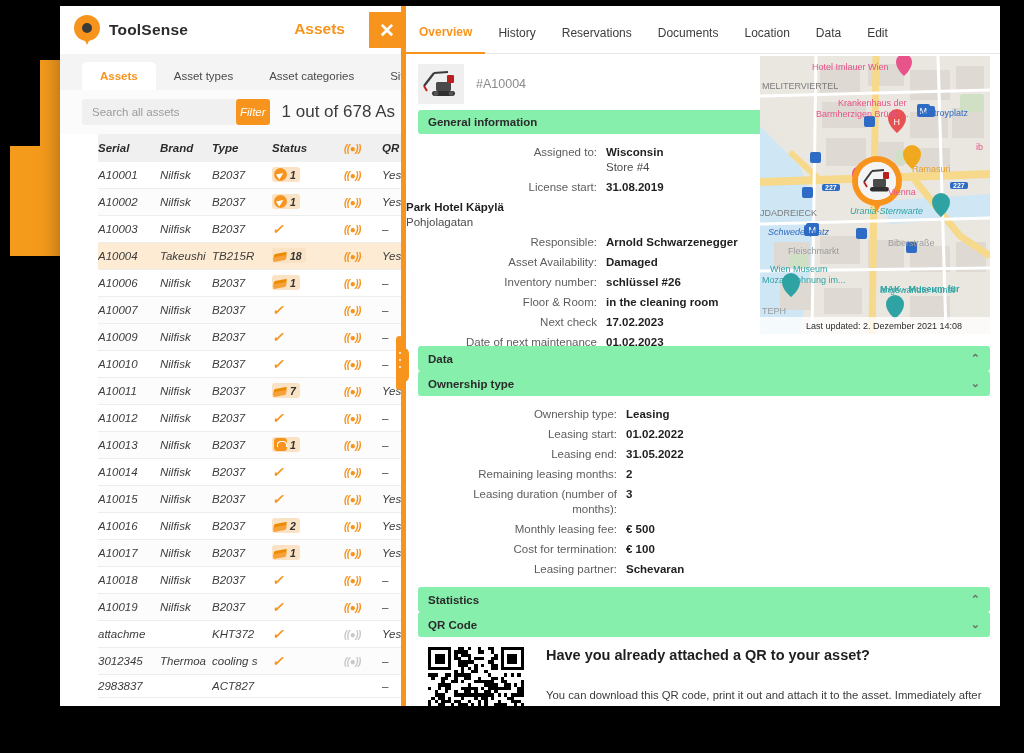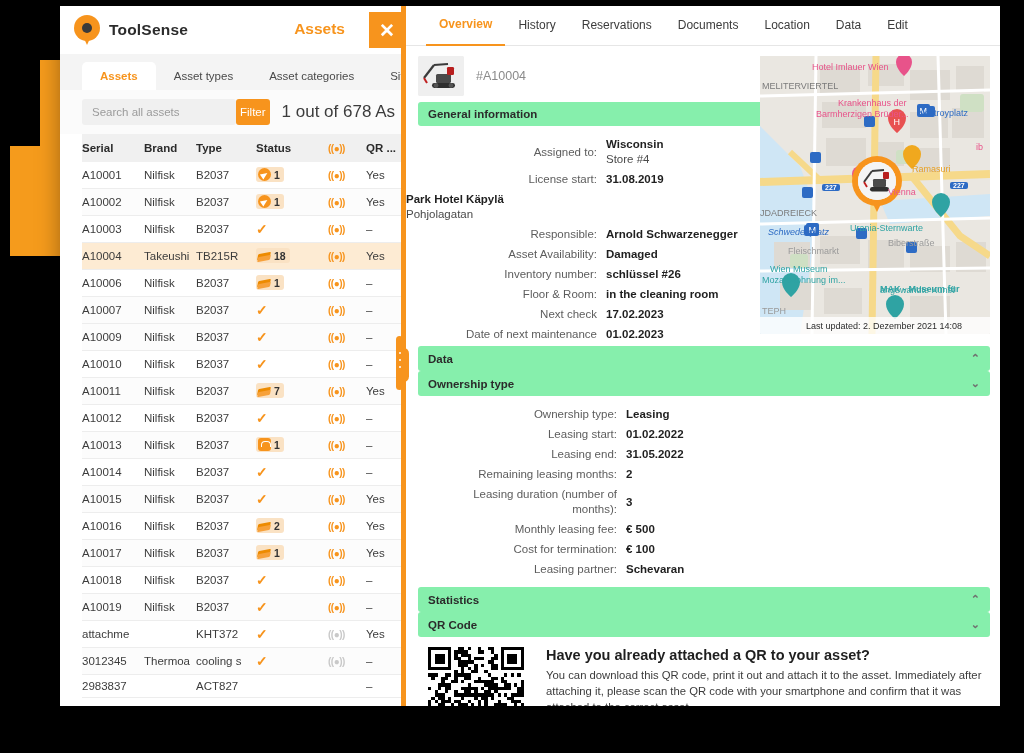--- a/index.html
+++ b/index.html
@@ -93,34 +93,34 @@
   }
   .search-input{
     width: 154px; height: 26px; background:#f0f0f0; border:none; border-radius:3px;
     padding: 0 10px; font-size: 11.5px; color:#6d6d6d;
     font-family:"Liberation Sans", sans-serif;
   }
   .search-input::placeholder{ color:#9b9b9b; }
   .filter-btn{
     margin-left: 0; width: 82px; height: 26px; background:#F7941D; color:#fff;
     border:none; border-radius:3px; font-size:11.5px;
-    font-family:"Liberation Sans", sans-serif; cursor:pointer;
+    font-family:"Liberation Sans", sans-serif; cursor:pointer;font-style:italic;
   }
   .count-txt{ margin-left: 12px; font-size: 17px; color:#3c3c3c; white-space:nowrap; }
 
   table.assets { width: 100%; border-collapse: collapse; table-layout: fixed; }
   table.assets th{
     background:#f0f0f0; font-size:11.5px; color:#2b2b2b; text-align:left;
     padding: 8px 4px 8px 0; font-weight:bold;
   }
   table.assets td{
     font-size:11.5px; color:#3c3c3c; padding: 5px 4px 5px 0;
     border-bottom: 1px solid #ededed; white-space:nowrap; overflow:hidden;
   }
-  .thead-wrap{ padding-left: 22px; }
+  .thead-wrap{ padding-left: 38px; font-style: italic; }
   .col-serial{ width: 62px; }
   .col-brand { width: 52px; }
   .col-type  { width: 60px; }
   .col-status{ width: 72px; }
   .col-sig   { width: 38px; }
   .col-qr    { width: 44px; }
   tr.row-sel td{ background:#FDEBD3; }
   tr.row-alt td{ background:#fcfcfc; }
 
   .badge{
@@ -159,21 +159,21 @@
     box-shadow: 0 7px 0 #fff, 0 14px 0 #fff;
   }
 
   
   .detail-panel{
     position:absolute; left:341px; top:0; width:599px; height:700px;
     background:#fff; border-left: 5px solid #F7941D; overflow:hidden;
   }
   .dtabs{
     height: 40px; background:#fff; display:flex; align-items:center;
-    padding-left: 20px; border-bottom:1px solid #e6e6e6;
+    padding-left: 0; border-bottom:1px solid #e6e6e6;margin-top:8px;
   }
   .dtab{ padding: 0 13px; font-size: 12px; color:#3c3c3c; line-height:39px;
     cursor:pointer; white-space:nowrap;}
   .dtab.active{ color:#F7941D; font-weight:bold; border-bottom:2.5px solid #F7941D; }
 
   .dhead{ display:flex; align-items:center; padding: 10px 12px 6px; gap:12px; }
   .thumb{
     width:46px; height:40px; background:#efefef; border-radius:2px;
     position:relative; overflow:hidden; flex:none;
   }
@@ -186,21 +186,21 @@
     line-height:15px;}
   .ts-txt .t2{ font-weight:normal; }
 
   .sec-head{
     background:#86efac; color:#2b2b2b; font-size:11.5px; font-weight:bold;
     padding: 6px 10px; margin: 0 10px 0 12px; border-radius:3px;
     display:flex; align-items:center;
   }
   .sec-head .chev{ margin-left:auto; color:#6f6f6f; font-size:11px; }
 
-  .kv{ display:flex; margin-top: 5px; align-items: center; }
+  .kv{ display:flex; margin-top: 5px; }
   .kv .k{ width: 200px; text-align:right; font-size:11.5px; color:#5d5d5d;
     padding-right:9px; line-height:15px;}
   .kv .v{ font-size:11.5px; color:#1f1f1f; font-weight:bold; line-height:15px;}
   .kv .v .sub{ font-weight:normal; color:#4a4a4a; display:block;}
   .ginfo{ padding: 6px 0 10px 0; }
 
   .map{
     position:absolute; right:10px; top:50px; width:230px; height:278px;
     background:#e9e6df; overflow:hidden; border-radius:1px;
   }
@@ -218,21 +218,21 @@
   .map-pin .tip{ position:absolute; left:17px; top:40px; width:16px; height:16px;
     background:#F7941D; clip-path: polygon(0 0,100% 0,50% 100%); }
   .map-pin .inner{ position:absolute; left:6px; top:6px; width:38px; height:38px;
     border-radius:50%; background:#f4f4f4; overflow:hidden;}
 
   .dsec-wrap{ position:absolute; left:0; right:0; top:340px; }
   .own-body{ padding: 6px 0 10px 0; margin-left: 20px; }
 
   .qr-body{ display:flex; gap:22px; padding: 10px 12px 0 22px; }
   .qr-img{ width:96px; height:96px; flex:none; background:#fff; position:relative; }
-  .qr-title{ font-size:14.5px; font-weight:bold; color:#1f1f1f; margin-bottom:4px;}
+  .qr-title{ font-size:14.5px; font-weight:bold; color:#1f1f1f; margin-bottom:24px;}
   .qr-text{ font-size:11.3px; color:#3c3c3c; line-height:16px; }
 
   .orange-handle{
     position:absolute; left:-8px; top:342px; width:11px; height:34px;
     background:#F7941D; border-radius:6px; z-index:5;
   }
   .orange-handle:after{
     content:""; position:absolute; left:4.5px; top:9px; width:2px; height:2px;
     background:#fff; border-radius:50%;
     box-shadow: 0 6px 0 #fff, 0 12px 0 #fff;
@@ -656,21 +656,21 @@
         <div id="map-labels">
             <div class="map-label" style="left: 52px; top: 6px; color: rgb(232, 83, 138);">Hotel Imlauer Wien</div>
             <div class="map-label" style="left: 2px; top: 25px; color: rgb(123, 123, 123);">MELITERVIERTEL</div>
             <div class="map-label" style="left: 78px; top: 42px; color: rgb(232, 83, 138);">Krankenhaus der</div>
             <div class="map-label" style="left: 56px; top: 53px; color: rgb(232, 83, 138);">Barmherzigen Brüder...</div>
             <div class="map-label" style="left: 158px; top: 52px; color: rgb(45, 107, 196);">Nestroyplatz</div>
             <div class="map-label" style="left: 216px; top: 86px; color: rgb(232, 83, 138);">ib</div>
             <div class="map-label" style="left: 152px; top: 108px; color: rgb(232, 160, 32);">Ramasuri</div>
             <div class="map-label" style="left: 128px; top: 131px; color: rgb(232, 83, 138);">Vienna</div>
             <div class="map-label" style="left: 0px; top: 152px; color: rgb(123, 123, 123);">JDADREIECK</div>
-            <div class="map-label" style="left: 90px; top: 167px; color: rgb(47, 163, 163);">Urania-Sternwarte</div>
+            <div class="map-label" style="left: 90px; top: 150px; color: rgb(47, 163, 163); font-style: italic;">Urania-Sternwarte</div>
             <div class="map-label" style="left: 8px; top: 171px; color: rgb(45, 107, 196); font-style: italic;">Schwedenplatz</div>
             <div class="map-label" style="left: 28px; top: 190px; color: rgb(154, 154, 154);">Fleischmarkt</div>
             <div class="map-label" style="left: 128px; top: 182px; color: rgb(154, 154, 154);">Bibеrstraße</div>
             <div class="map-label" style="left: 10px; top: 208px; color: rgb(47, 163, 163);">Wien Museum</div>
             <div class="map-label" style="left: 2px; top: 219px; color: rgb(47, 163, 163);">Mozartwohnung im...</div>
             <div class="map-label" style="left: 120px; top: 228px; color: rgb(47, 163, 163); font-weight: bold;">MAK - Museum für</div>
             <div class="map-label" style="left: 120px; top: 229px; color: rgb(47, 163, 163);">angewandte Kunst</div>
             <div class="map-label" style="left: 62px; top: 128px; color: rgb(255, 255, 255); background: rgb(45, 107, 196); padding: 0px 3px; border-radius: 2px; font-size: 7px; font-weight: bold;">227</div>
             <div class="map-label" style="left: 190px; top: 126px; color: rgb(255, 255, 255); background: rgb(45, 107, 196); padding: 0px 3px; border-radius: 2px; font-size: 7px; font-weight: bold;">227</div>
             <div class="map-label" style="left: 2px; top: 250px; color: rgb(154, 154, 154);">TEPH</div>

